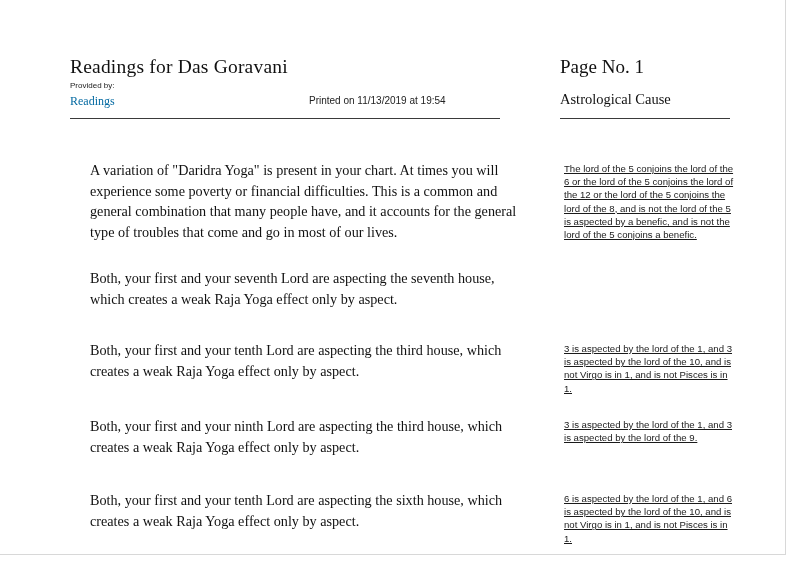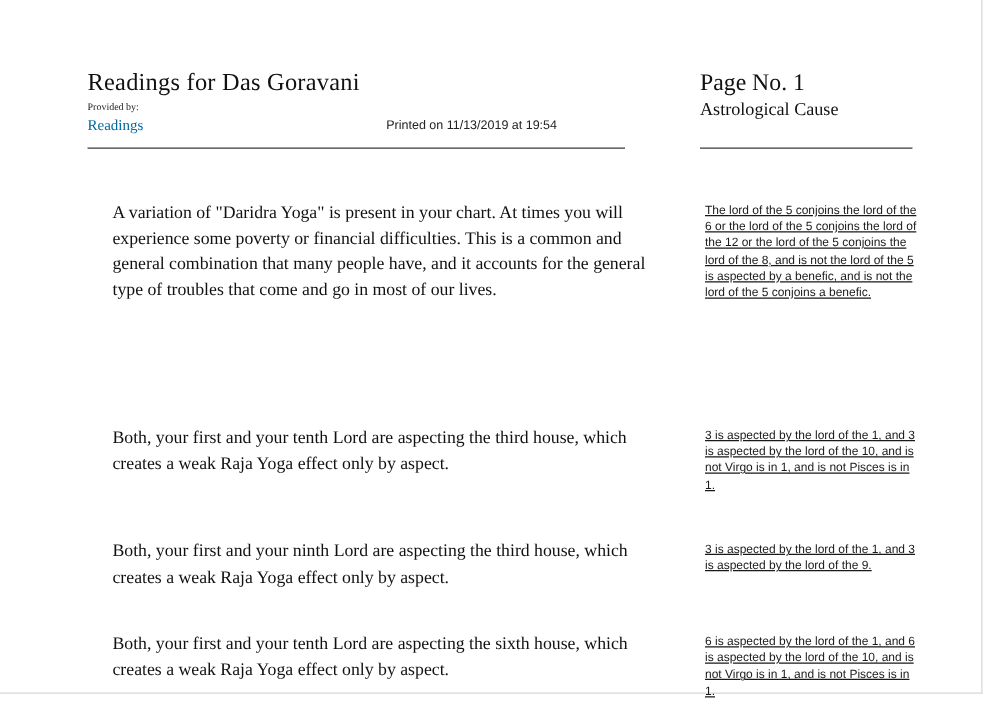--- a/index.html
+++ b/index.html
@@ -54,21 +54,21 @@
   }
   .doc-title {
     font-family: "Liberation Serif", serif;
     font-size: 19.5px;
     line-height: 23px;
     letter-spacing: 0.2px;
     color: #111111;
     white-space: nowrap;
   }
   .provided-by {
-    font-family: Liberation Serif, serif;
+    font-family: Liberation Sans, sans-serif;
     font-size: 8px;
     line-height: 10px;
     margin-top: 3px;
     color: #222222;
   }
   .readings-row {
     position: relative;
     height: 18px;
   }
   .readings-word {
@@ -106,20 +106,21 @@
     font-family: "Liberation Serif", serif;
     font-size: 19px;
     line-height: 24px;
     color: #111111;
     white-space: nowrap;
   }
   .astro-cause {
     font-family: "Liberation Serif", serif;
     font-size: 14.5px;
     line-height: 18px;
+    margin-top: 11px;
     color: #111111;
     white-space: nowrap;
   }
   .rule-right {
     position: absolute;
     right: 0;
     top: 63px;
     width: 170px;
     height: 1px;
     background: #3a3a3a;
@@ -188,28 +189,29 @@
   </div>
 
   <div class="body-area">
 
     <div class="entry" style="height:108px;">
       <div class="entry-main">A variation of "Daridra Yoga" is present in your chart. At times you will experience some poverty or financial difficulties. This is a common and general combination that many people have, and it accounts for the general type of troubles that come and go in most of our lives.</div>
       <div class="entry-cause">The lord of the 5 conjoins the lord of the 6 or the lord of the 5 conjoins the lord of the 12 or the lord of the 5 conjoins the lord of the 8, and  is not the lord of the 5 is aspected by a benefic, and  is not the lord of the 5 conjoins a benefic.</div>
     </div>
 
     <div class="entry" style="height:72px;">
+      <div class="entry-main">Both, your first and your seventh Lord are aspecting the seventh house, which creates a weak Raja Yoga effect only by aspect.</div>
     </div>
 
     <div class="entry" style="height:76px;">
       <div class="entry-main">Both, your first and your tenth Lord are aspecting the third house, which creates a weak Raja Yoga effect only by aspect.</div>
       <div class="entry-cause">3 is aspected by the lord of the 1, and  3 is aspected by the lord of the 10, and  is not Virgo is in 1, and  is not Pisces is in 1.</div>
     </div>
 
-    <div class="entry" style="height:74px;margin-top:15px;">
+    <div class="entry" style="height:74px;">
       <div class="entry-main">Both, your first and your ninth Lord are aspecting the third house, which creates a weak Raja Yoga effect only by aspect.</div>
       <div class="entry-cause">3 is aspected by the lord of the 1, and  3 is aspected by the lord of the 9.</div>
     </div>
 
     <div class="entry" style="height:74px;">
       <div class="entry-main">Both, your first and your tenth Lord are aspecting the sixth house, which creates a weak Raja Yoga effect only by aspect.</div>
       <div class="entry-cause">6 is aspected by the lord of the 1, and  6 is aspected by the lord of the 10, and  is not Virgo is in 1, and  is not Pisces is in 1.</div>
     </div>
 
   </div>

